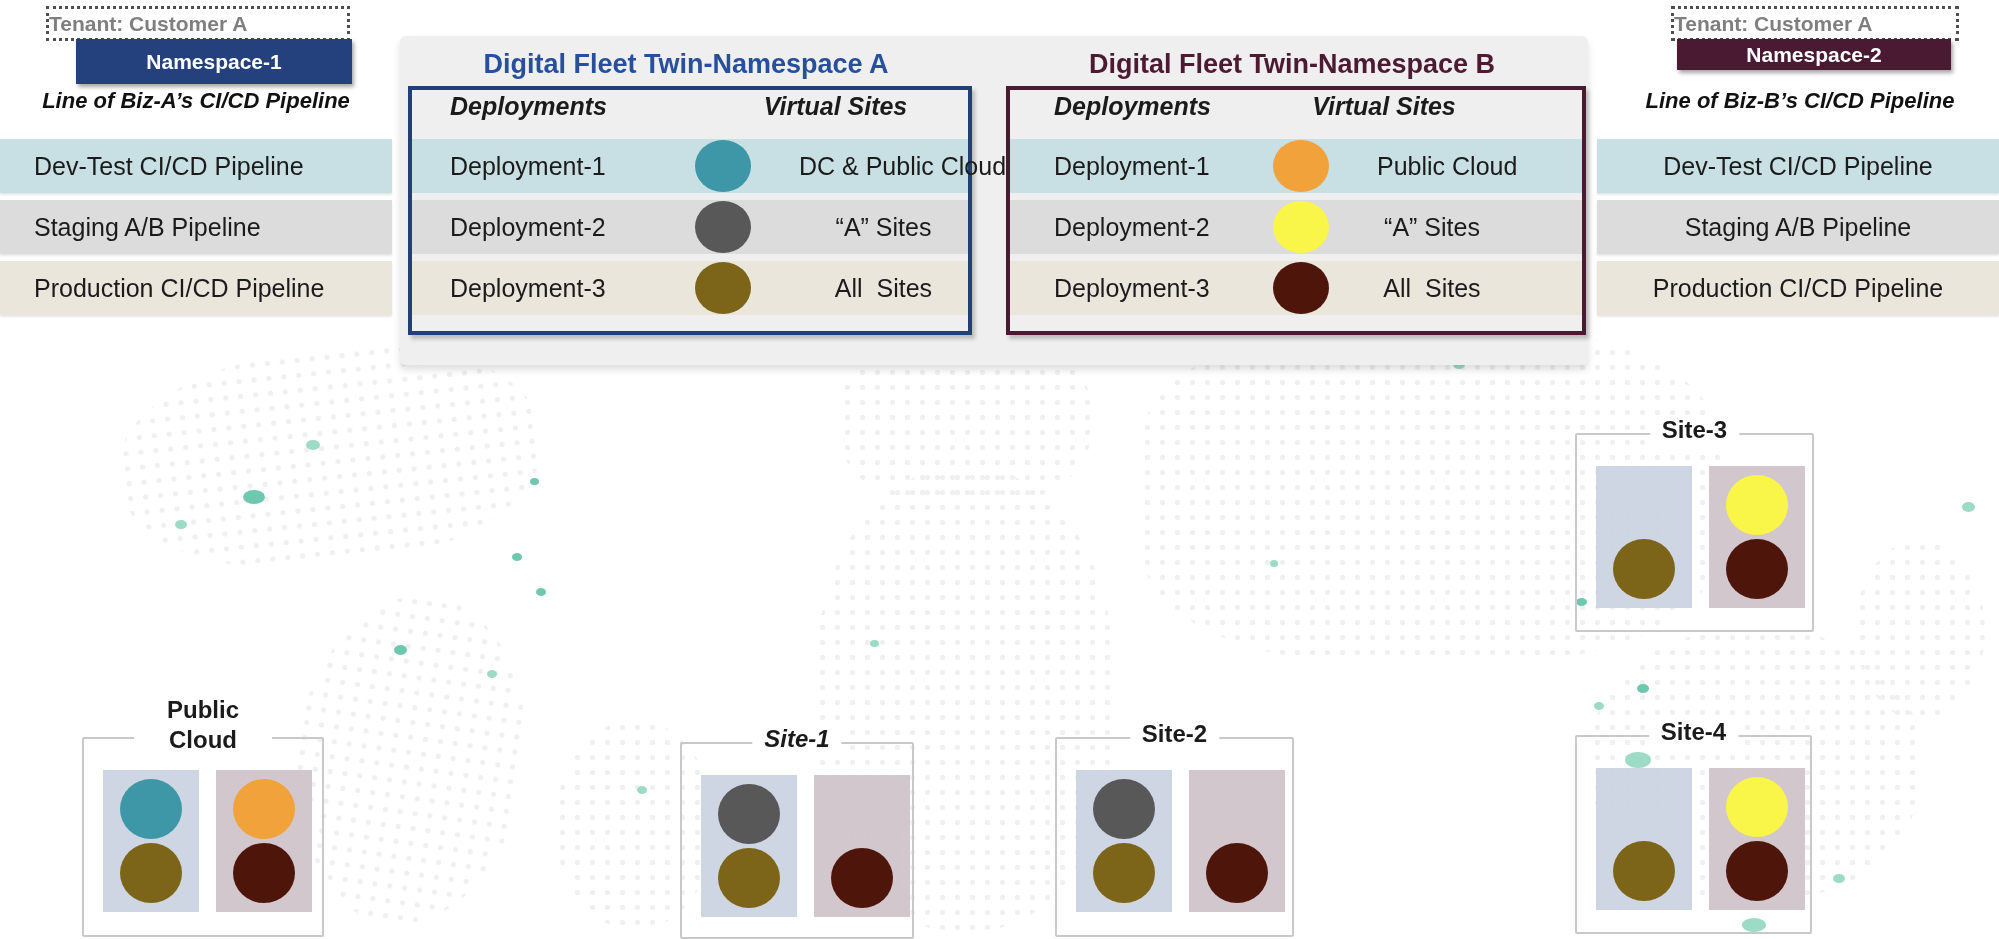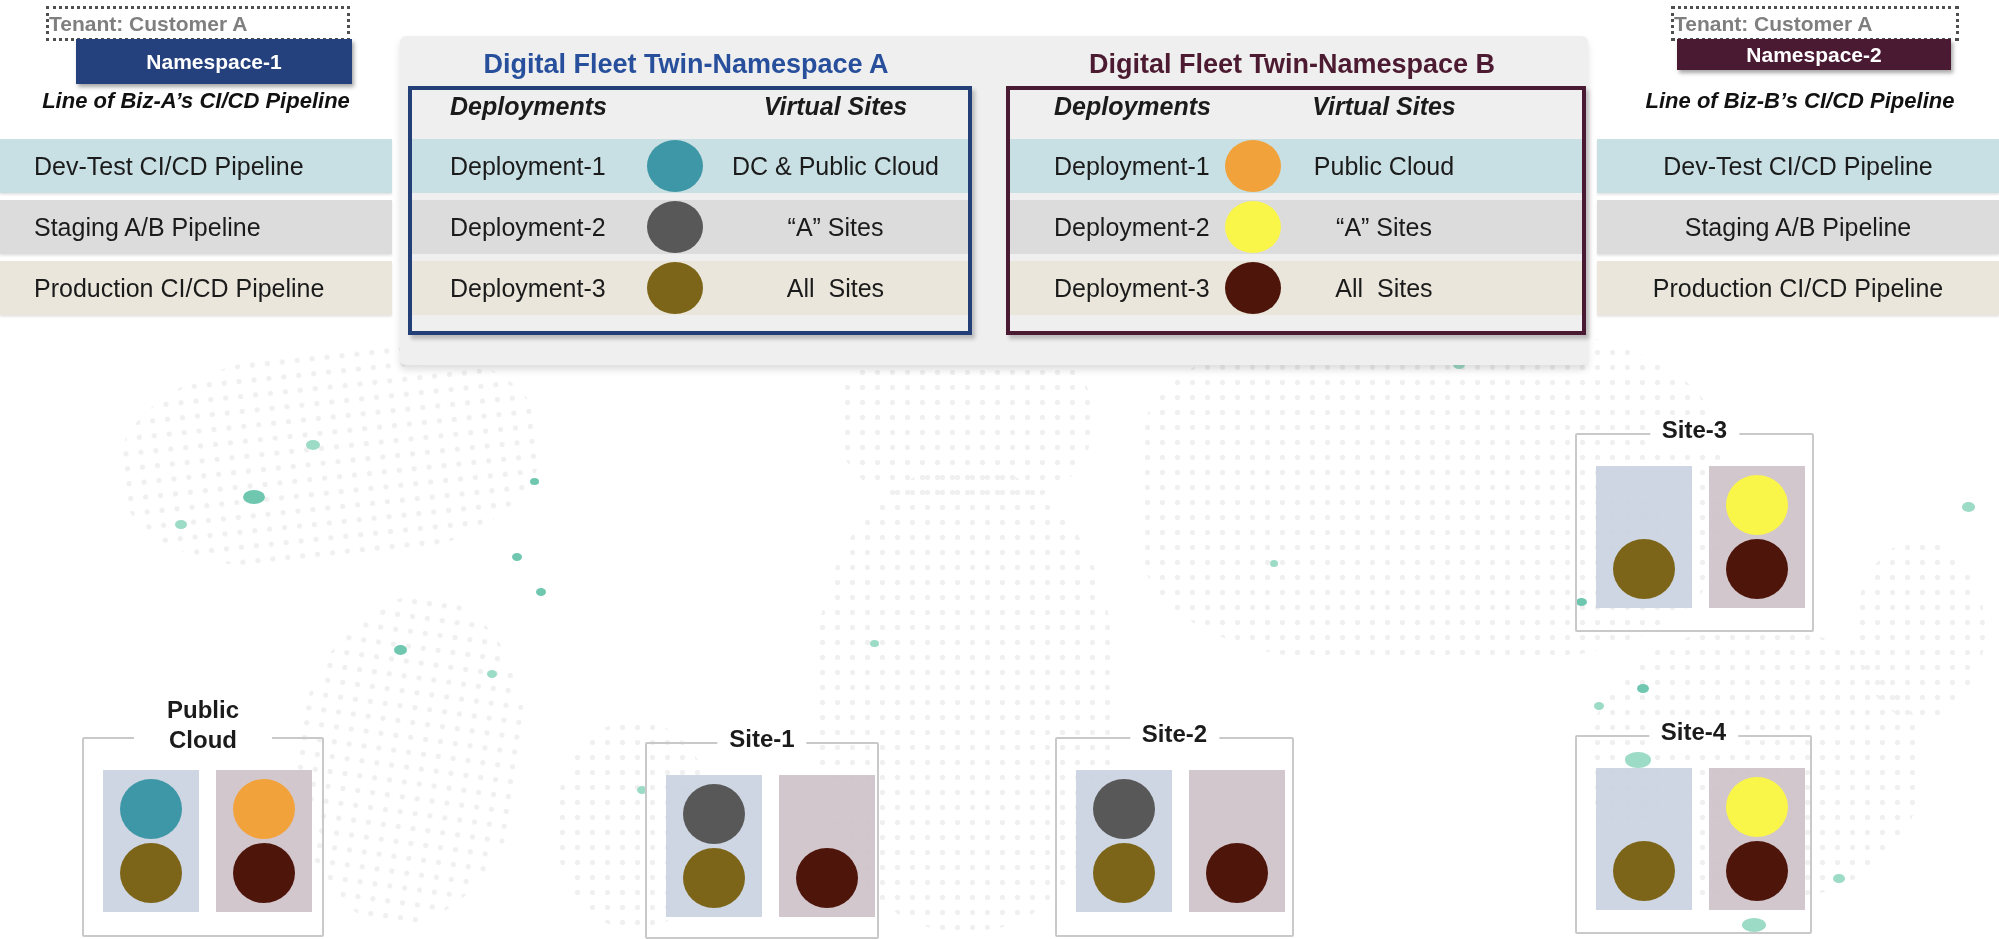--- a/index.html
+++ b/index.html
@@ -20,21 +20,21 @@
   .rowband.rightside{left:1597px;width:402px;justify-content:center;}
 
   
   .graywrap{position:absolute;left:400px;top:36px;width:1188px;height:329px;background:#EFEFEF;
             border-radius:6px;box-shadow:0 5px 7px rgba(0,0,0,.13);}
   .ptitle{position:absolute;top:46px;height:36px;line-height:36px;text-align:center;
           font-weight:700;font-size:27px;}
   .panelbox{position:absolute;border:4px solid #000;box-shadow:3px 4px 4px rgba(0,0,0,.22);}
   .phead{position:absolute;top:2px;left:0;width:100%;height:46px;display:flex;
          font-weight:700;font-style:italic;font-size:25px;}
-  .prow{position:absolute;left:0;width:100%;height:54px;display:flex;align-items:center;font-size:25px;}
+  .prow{position:absolute;left:0;width:100%;height:54px;display:flex;align-items:center;font-size:25px;gap:48px;}
   .pcell-dep{box-sizing:border-box;flex-shrink:0;}
   .pa .pcell-dep{width:235px;padding-left:38px;}
   .pb .pcell-dep{width:215px;padding-left:44px;}
   .pdot,.pdot-spacer{width:56px;height:52px;border-radius:50%;flex-shrink:0;background:transparent;}
   .pcell-vs{flex:1;text-align:center;white-space:pre;}
   .pb .pcell-vs{padding-right:95px;}
 
   
   .patch{position:absolute;background-image:radial-gradient(circle,#E4E4E4 2.4px,transparent 2.9px);
          background-size:15px 15px;opacity:.55;}
@@ -184,21 +184,21 @@
     <div class="srect l" style="background: rgba(202, 210, 226, 0.92);">
       <span class="sdot top" style="background: rgb(62, 151, 166);"></span>
       <span class="sdot bot" style="background: rgb(124, 101, 24);"></span>
     </div>
     <div class="srect r" style="background: rgba(207, 194, 202, 0.92);">
       <span class="sdot top" style="background: rgb(241, 162, 59);"></span>
       <span class="sdot bot" style="background: rgb(78, 22, 11);"></span>
     </div>
   </div>
 
-  <div class="site" style="left:645px;top:742px;width:230px;height:193px;">
+  <div class="site" style="left:680px;top:742px;width:230px;height:193px;font-style:italic;">
     <div class="site-label">Site-1</div>
     <div class="srect l" style="background: rgba(202, 210, 226, 0.92);">
       <span class="sdot top" style="background: rgb(88, 88, 88);"></span>
       <span class="sdot bot" style="background: rgb(124, 101, 24);"></span>
     </div>
     <div class="srect r" style="background: rgba(207, 194, 202, 0.92);">
       <span class="sdot top"></span>
       <span class="sdot bot" style="background: rgb(78, 22, 11);"></span>
     </div>
   </div>

